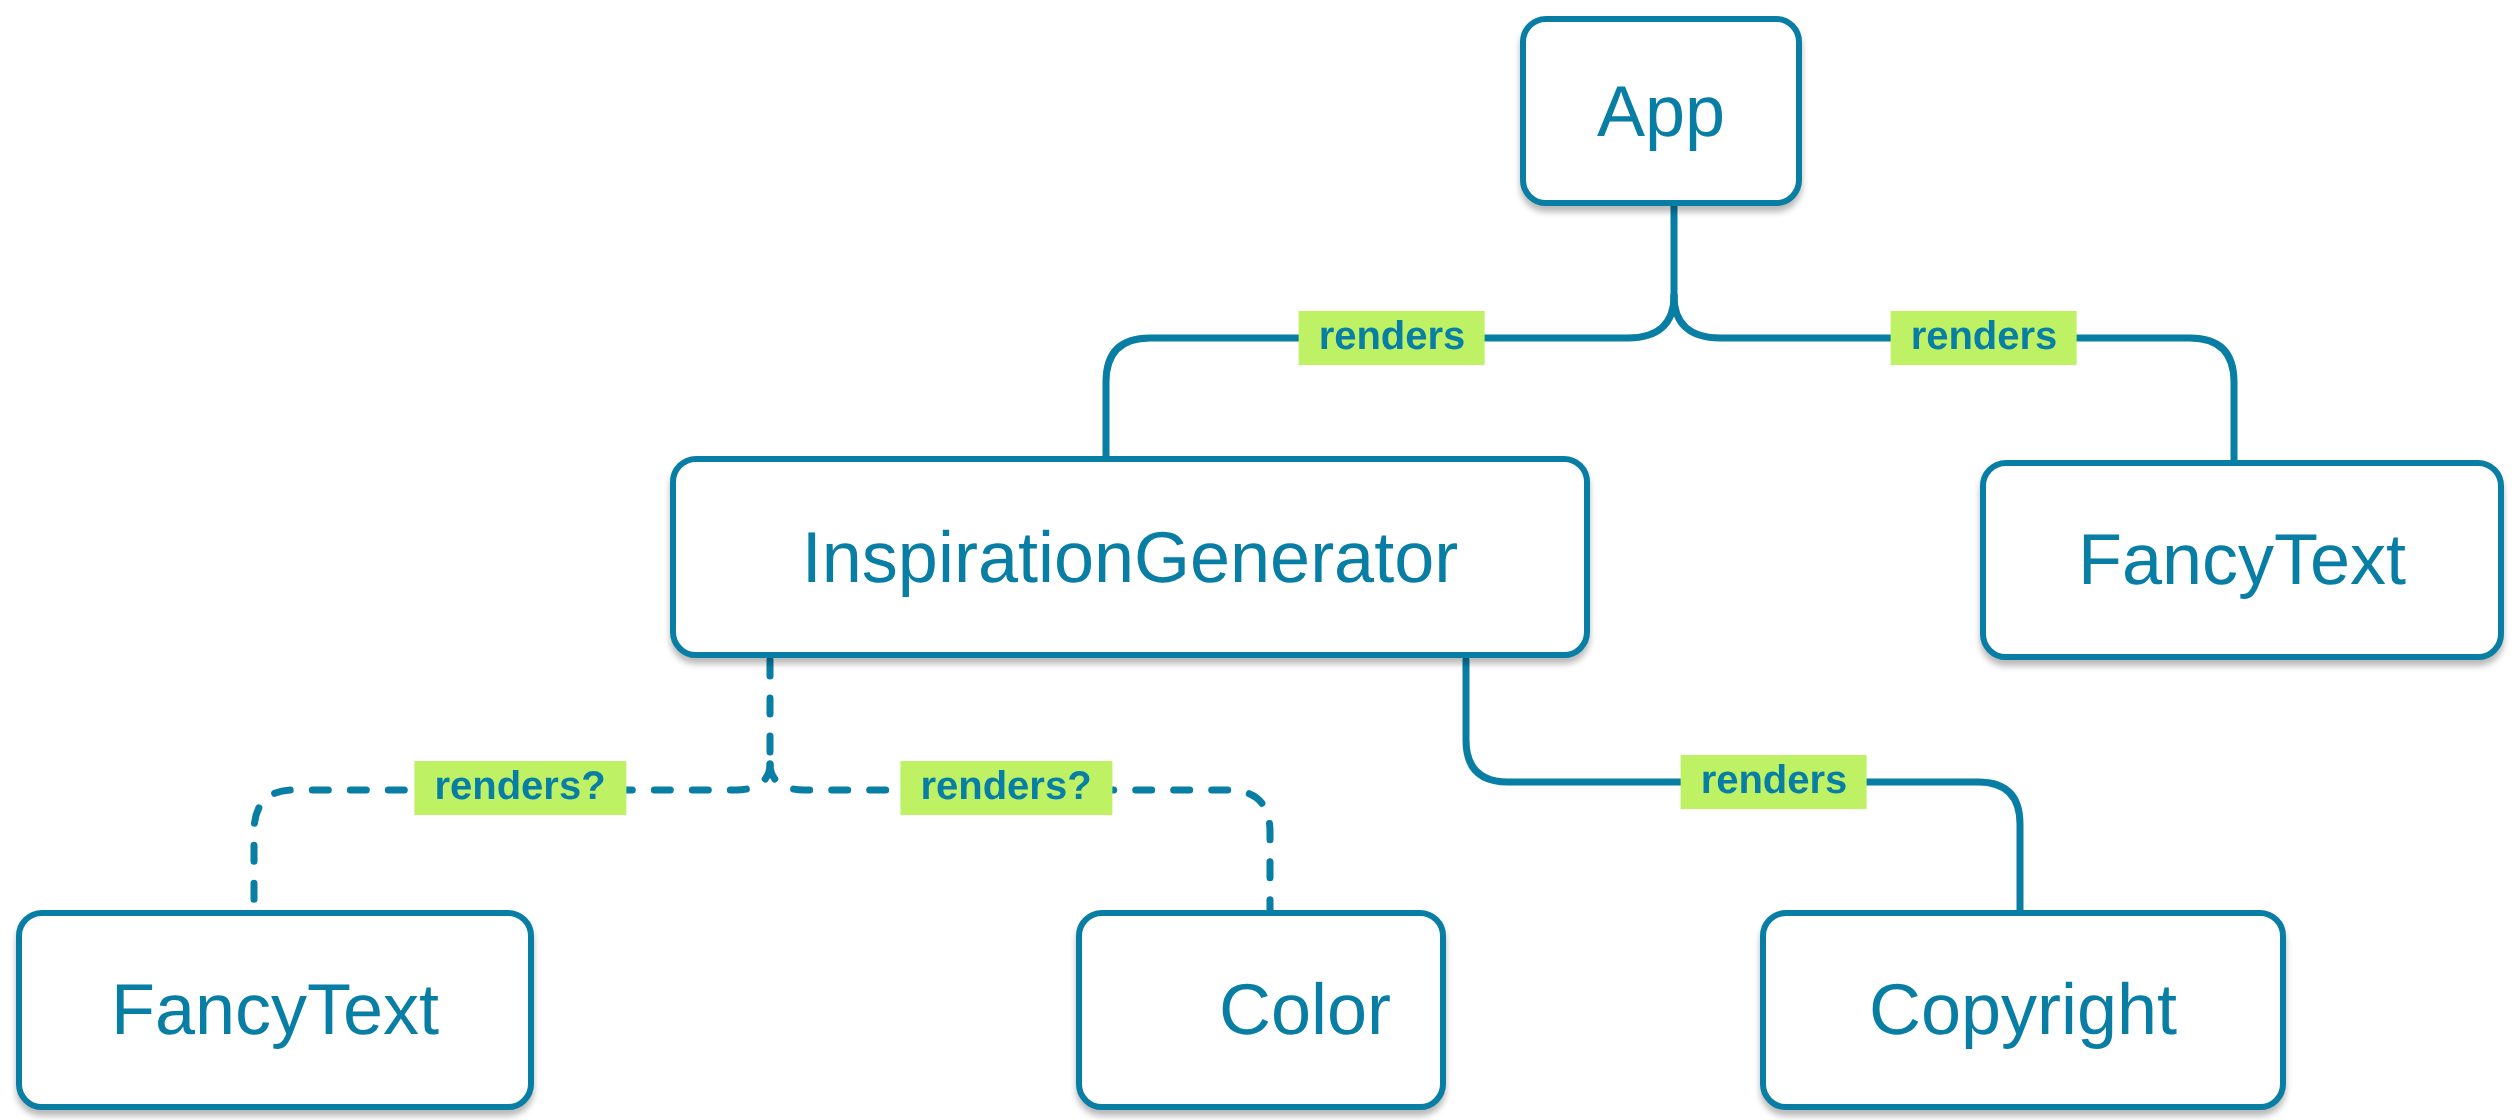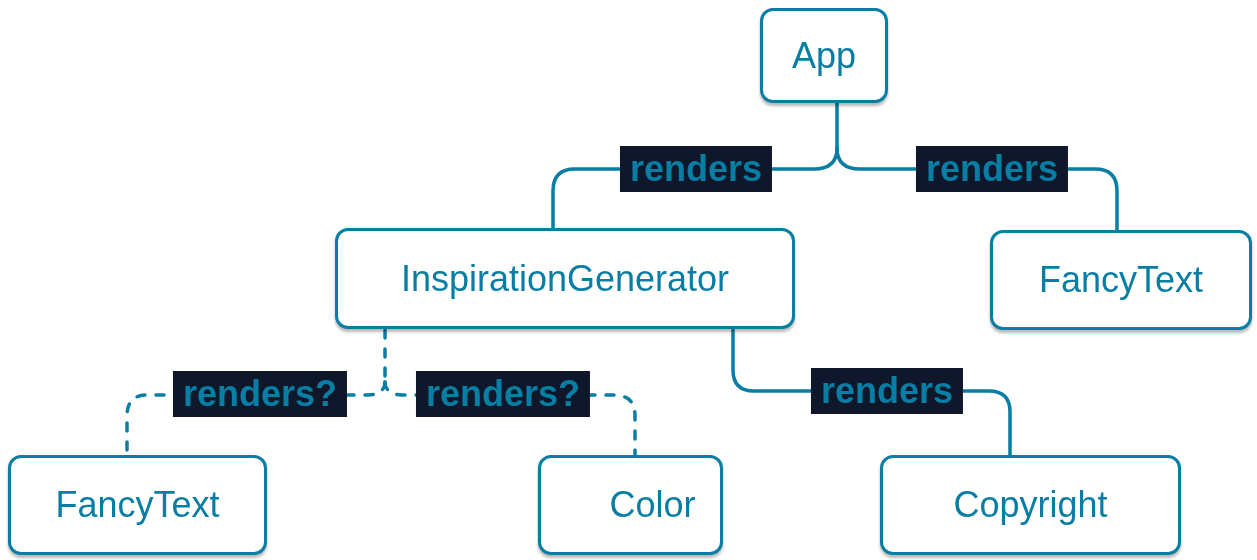--- a/index.html
+++ b/index.html
@@ -37,32 +37,32 @@
     justify-content: center;
     background: #ffffff;
     border: 3px solid var(--accent);
     border-radius: 13px;
     box-shadow: 0 3px 3px rgba(0,0,0,0.28);
     color: var(--accent);
     font-size: 36px;
     font-weight: 500;
     white-space: nowrap;
   }
-  .node-app            { left: 760px; top: 8px;   width: 128px; height: 95px;  }
+  .node-app            { left: 760px; top: 8px;   width: 141px; height: 95px;  }
   .node-ig             { left: 335px; top: 228px; width: 460px; height: 101px; text-align: center; }
   .node-fancy-top      { left: 990px; top: 230px; width: 262px; height: 100px; }
   .node-fancy-bottom   { left: 8px;   top: 455px; width: 259px; height: 100px; }
   .node-color          { left: 538px; top: 455px; width: 185px; height: 100px; padding-left: 44px; }
-  .node-copyright      { left: 880px; top: 455px; width: 301px; height: 100px; }
+  .node-copyright      { left: 880px; top: 455px; width: 263px; height: 100px; }
   .edge-label {
     position: absolute;
     transform: translate(-50%, -50%);
-    background: #0f172a;
+    background: #bef264;
     color: var(--accent);
-    font-size: 36px;
+    font-size: 20px;
     font-weight: 700;
     padding: 2px 10px;
     white-space: nowrap;
   }
   .edge-label-a { left: 696px; top: 169px; }
   .edge-label-b { left: 992px; top: 169px; }
   .edge-label-c { left: 260px; top: 394px; }
   .edge-label-d { left: 503px; top: 394px; }
   .edge-label-e { left: 887px; top: 391px; }
 </style>

